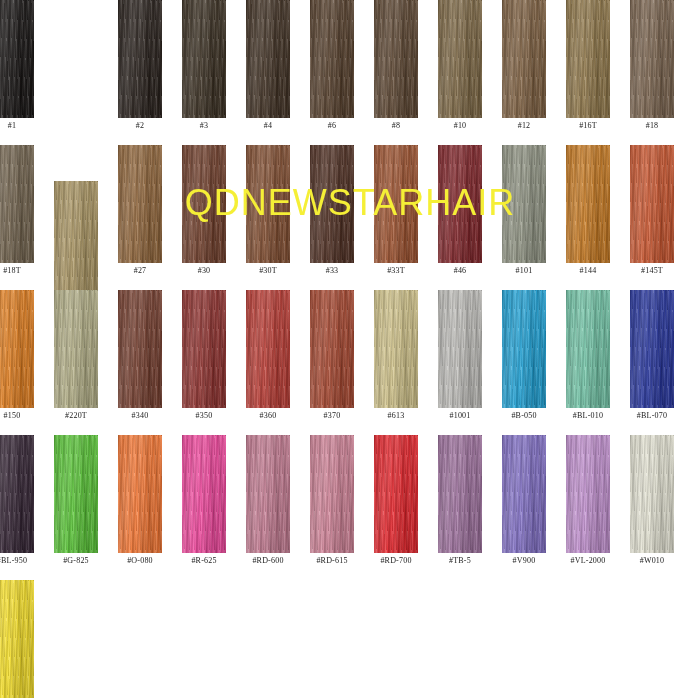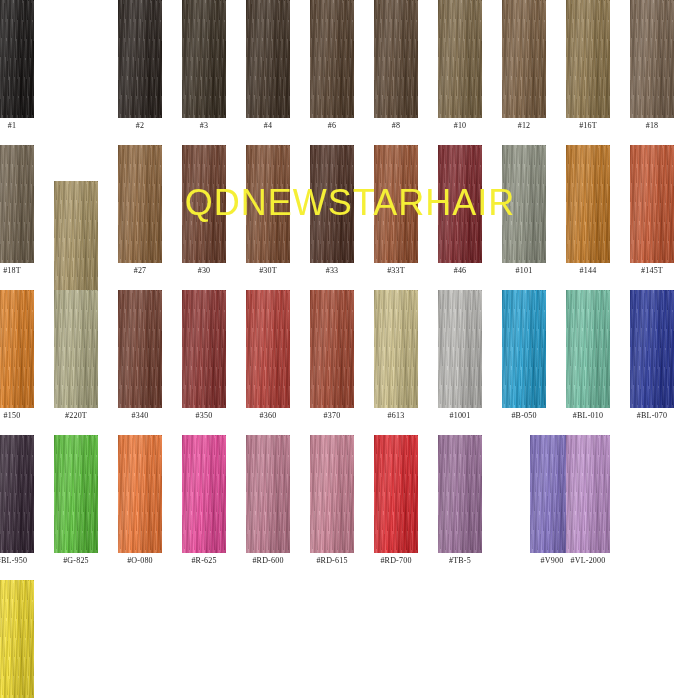--- a/index.html
+++ b/index.html
@@ -496,37 +496,46 @@
         </div>
         <div class="swatch-cell" style="left: 438px;">
           <div class="swatch-chip" style="background-color: rgb(155, 109, 155);">
             <div class="fibers-a"></div>
             <div class="fibers-b"></div>
             <div class="fibers-c"></div>
             <div class="sheen"></div>
           </div>
           <div class="swatch-label">#TB-5</div>
         </div>
-        <div class="swatch-cell" style="left: 530px; text-decoration: underline;">
+        <div class="swatch-cell" style="left: 502px; text-decoration: underline;">
           <div class="swatch-chip" style="background-color: rgb(126, 108, 196);">
             <div class="fibers-a"></div>
             <div class="fibers-b"></div>
             <div class="fibers-c"></div>
             <div class="sheen"></div>
           </div>
           <div class="swatch-label">#V900</div>
         </div>
         <div class="swatch-cell" style="left: 566px;">
           <div class="swatch-chip" style="background-color: rgb(192, 142, 206);">
             <div class="fibers-a"></div>
             <div class="fibers-b"></div>
             <div class="fibers-c"></div>
             <div class="sheen"></div>
           </div>
           <div class="swatch-label">#VL-2000</div>
+        </div>
+        <div class="swatch-cell" style="left: 630px;">
+          <div class="swatch-chip" style="background-color: rgb(228, 227, 211);">
+            <div class="fibers-a"></div>
+            <div class="fibers-b"></div>
+            <div class="fibers-c"></div>
+            <div class="sheen"></div>
+          </div>
+          <div class="swatch-label">#W010</div>
         </div>
       </div>
       <div class="swatch-row" style="top: 580px;">
         <div class="swatch-cell" style="left: -10px;">
           <div class="swatch-chip" style="background-color: rgb(246, 223, 36);">
             <div class="fibers-a"></div>
             <div class="fibers-b"></div>
             <div class="fibers-c"></div>
             <div class="sheen"></div>
           </div>

